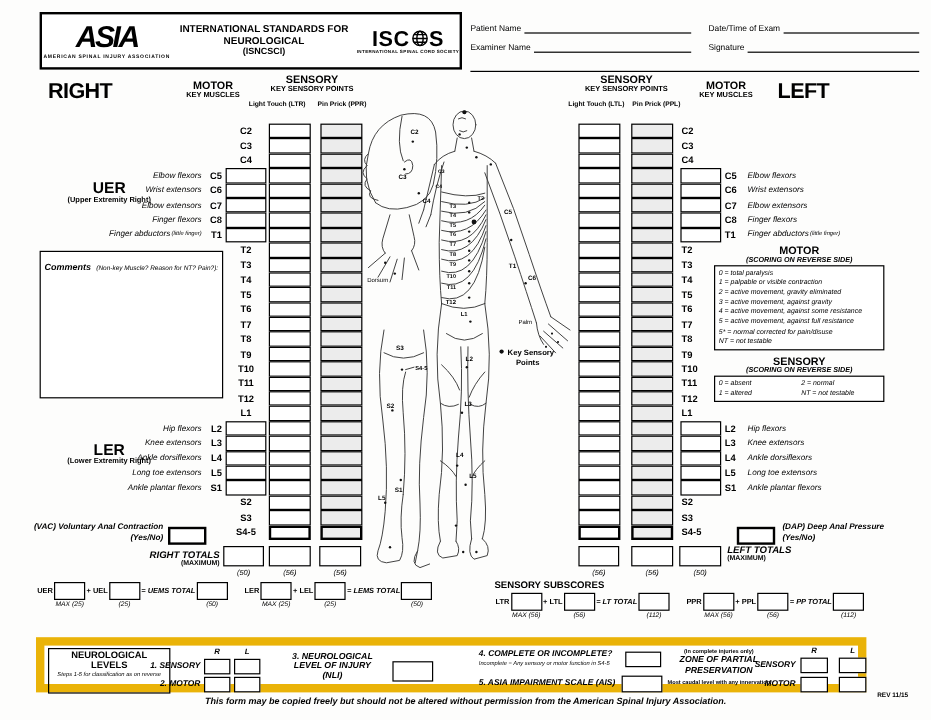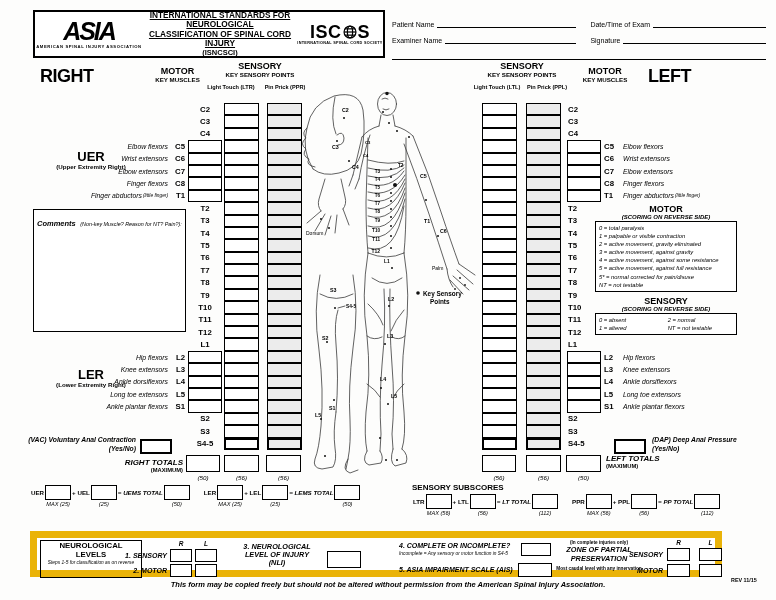--- a/index.html
+++ b/index.html
@@ -7,21 +7,21 @@
   .page { position:relative; width:776px; height:600px; background:#fdfdfc; color:#000;
           font-family:"Liberation Sans", sans-serif; overflow:hidden; }
   .abs { position:absolute; }
 
   
   .logo-box { position:absolute; left:33px; top:10px; width:352px; height:48px;
               border:2px solid #000; display:flex; align-items:center; background:#fff; }
   .asia-logo { width:108px; text-align:center; line-height:1; }
   .asia-text { font-size:25px; font-weight:900; font-style:italic; letter-spacing:-2px; }
   .asia-sub  { font-size:4.2px; font-weight:700; letter-spacing:0.6px; margin-top:1px; }
-  .form-title { flex:1; text-align:center; line-height:1.15;text-decoration:underline; }
+  .form-title { flex:1; text-align:center; line-height:1.15; }
   .ft1 { font-size:8.3px; font-weight:700; }
   .ft2 { font-size:7.5px; font-weight:700; }
   .iscos-logo { width:86px; text-align:center; line-height:1; }
   .iscos-row { font-size:18px; font-weight:800; letter-spacing:0.5px; display:flex; align-items:center; justify-content:center; }
   .iscos-sub { font-size:3.8px; font-weight:700; letter-spacing:0.3px; margin-top:1px; }
   .fields { position:absolute; left:392px; top:12px; width:374px; height:48px; border-bottom:1px solid #000; }
   .frow { display:flex; gap:14px; margin-top:6px; }
   .field { display:flex; align-items:flex-end; flex:1; }
   .flabel { font-size:7px; white-space:nowrap; padding-right:3px; }
   .fline { flex:1; border-bottom:0.8px solid #000; height:10px; }
@@ -116,21 +116,20 @@
 
 <div class="page">
 
   <div class="logo-box">
     <div class="asia-logo">
       <div class="asia-text">ASIA</div>
       <div class="asia-sub">AMERICAN SPINAL INJURY ASSOCIATION</div>
     </div>
     <div class="form-title">
       <div class="ft1">INTERNATIONAL STANDARDS FOR NEUROLOGICAL</div>
-      <div class="ft1">CLASSIFICATION OF SPINAL CORD INJURY</div>
       <div class="ft2">(ISNCSCI)</div>
     </div>
     <div class="iscos-logo">
       <div class="iscos-row">
         <span>ISC</span>
         <svg width="14" height="14" viewBox="0 0 16 16" style="margin:0 1px;">
           <g fill="none" stroke="#000" stroke-width="1.4">
             <circle cx="8" cy="8" r="6.8"></circle>
               <ellipse cx="8" cy="8" rx="3" ry="6.8"></ellipse>
             <line x1="1.2" y1="8" x2="14.8" y2="8"></line>

